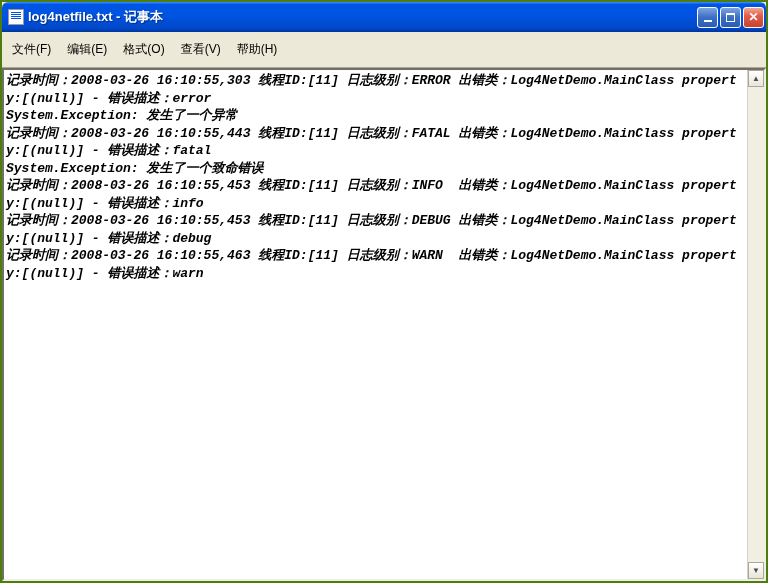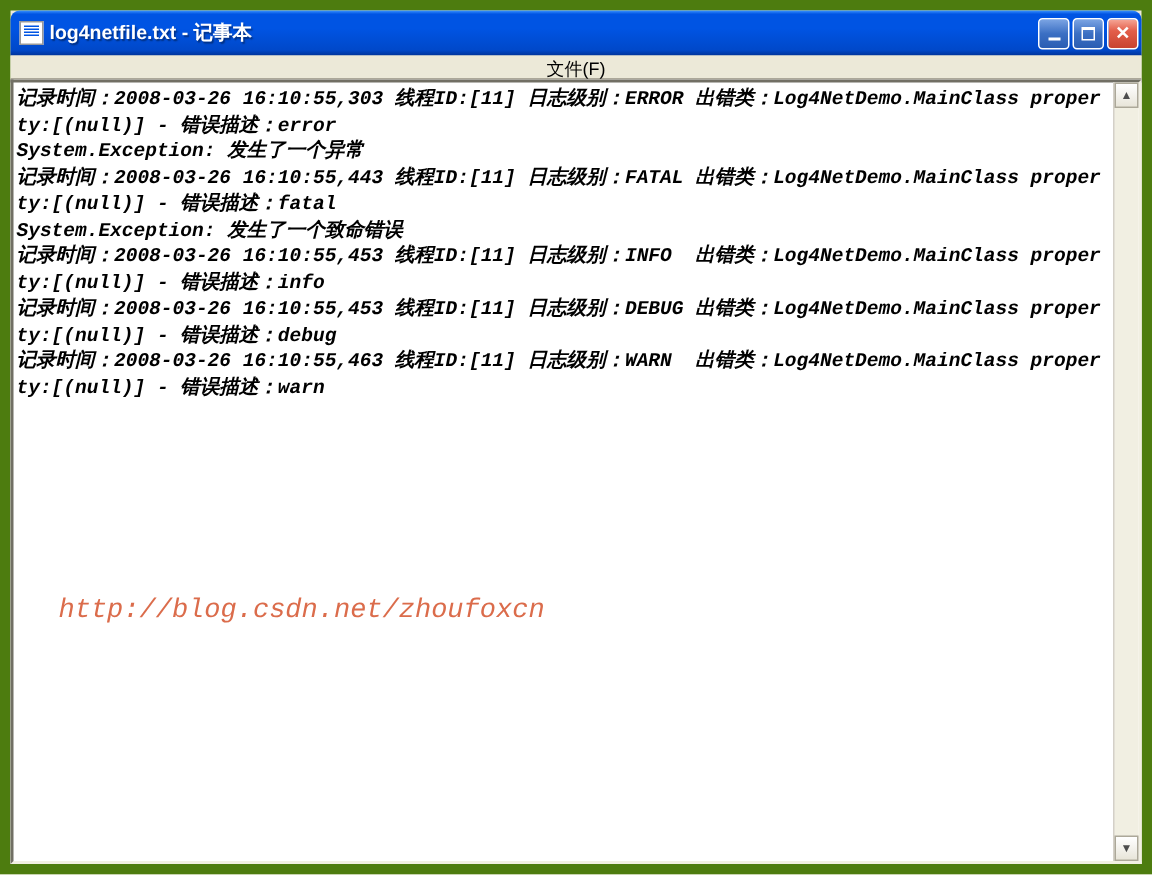--- a/index.html
+++ b/index.html
@@ -6,21 +6,21 @@
     body {
       width: 768px;
       height: 583px;
       font-family: Tahoma, Arial, sans-serif;
       background: #ece9d8;
       overflow: hidden;
     }
     .window {
       width: 768px;
       height: 583px;
-      border: 7px solid #4d7c0f;
+      border: 2px solid #4d7c0f;
       display: flex;
       flex-direction: column;
       background: #ece9d8;
     }
     .titlebar {
       height: 30px;
       background: linear-gradient(to bottom, #3a92ff 0%, #0054e3 8%, #0054e3 40%, #0048c9 88%, #003399 100%);
       display: flex;
       align-items: center;
       padding: 0 2px 0 6px;
@@ -84,28 +84,27 @@
       width: 9px;
       height: 9px;
       border: 1px solid #fff;
       border-top-width: 2px;
     }
     .close-glyph {
       font-size: 12px;
       line-height: 1;
     }
     .menubar {
-      height: 16px;
+      height: 36px;
       background: #ece9d8;
       border-bottom: 1px solid #aca899;
       display: flex;
       align-items: center;
       font-size: 12px;
       padding: 0 2px;
-      flex-direction: column;
     }
     .menu-item {
       padding: 1px 8px;
       cursor: default;
     }
     .content-wrap {
       flex: 1;
       background: #fff;
       border: 2px solid;
       border-color: #716f64 #f1efe2 #f1efe2 #716f64;
@@ -178,21 +177,20 @@
   <div class="menubar">
     <div class="menu-item">文件(F)</div>
     <div class="menu-item">编辑(E)</div>
     <div class="menu-item">格式(O)</div>
     <div class="menu-item">查看(V)</div>
     <div class="menu-item">帮助(H)</div>
   </div>
 
   <div class="content-wrap">
     <div class="textarea" id="text-content"><div>记录时间：2008-03-26 16:10:55,303 线程ID:[11] 日志级别：ERROR 出错类：Log4NetDemo.MainClass property:[(null)] - 错误描述：error</div><div>System.Exception: 发生了一个异常</div><div>记录时间：2008-03-26 16:10:55,443 线程ID:[11] 日志级别：FATAL 出错类：Log4NetDemo.MainClass property:[(null)] - 错误描述：fatal</div><div>System.Exception: 发生了一个致命错误</div><div>记录时间：2008-03-26 16:10:55,453 线程ID:[11] 日志级别：INFO  出错类：Log4NetDemo.MainClass property:[(null)] - 错误描述：info</div><div>记录时间：2008-03-26 16:10:55,453 线程ID:[11] 日志级别：DEBUG 出错类：Log4NetDemo.MainClass property:[(null)] - 错误描述：debug</div><div>记录时间：2008-03-26 16:10:55,463 线程ID:[11] 日志级别：WARN  出错类：Log4NetDemo.MainClass property:[(null)] - 错误描述：warn</div>
-      <div class="watermark">http://blog.csdn.net/zhoufoxcn</div>
     </div>
     <div class="scrollbar-v">
       <div class="scroll-btn">▲</div>
       <div class="scroll-track"></div>
       <div class="scroll-btn">▼</div>
     </div>
   </div>
 </div>
 
 </body></html>

